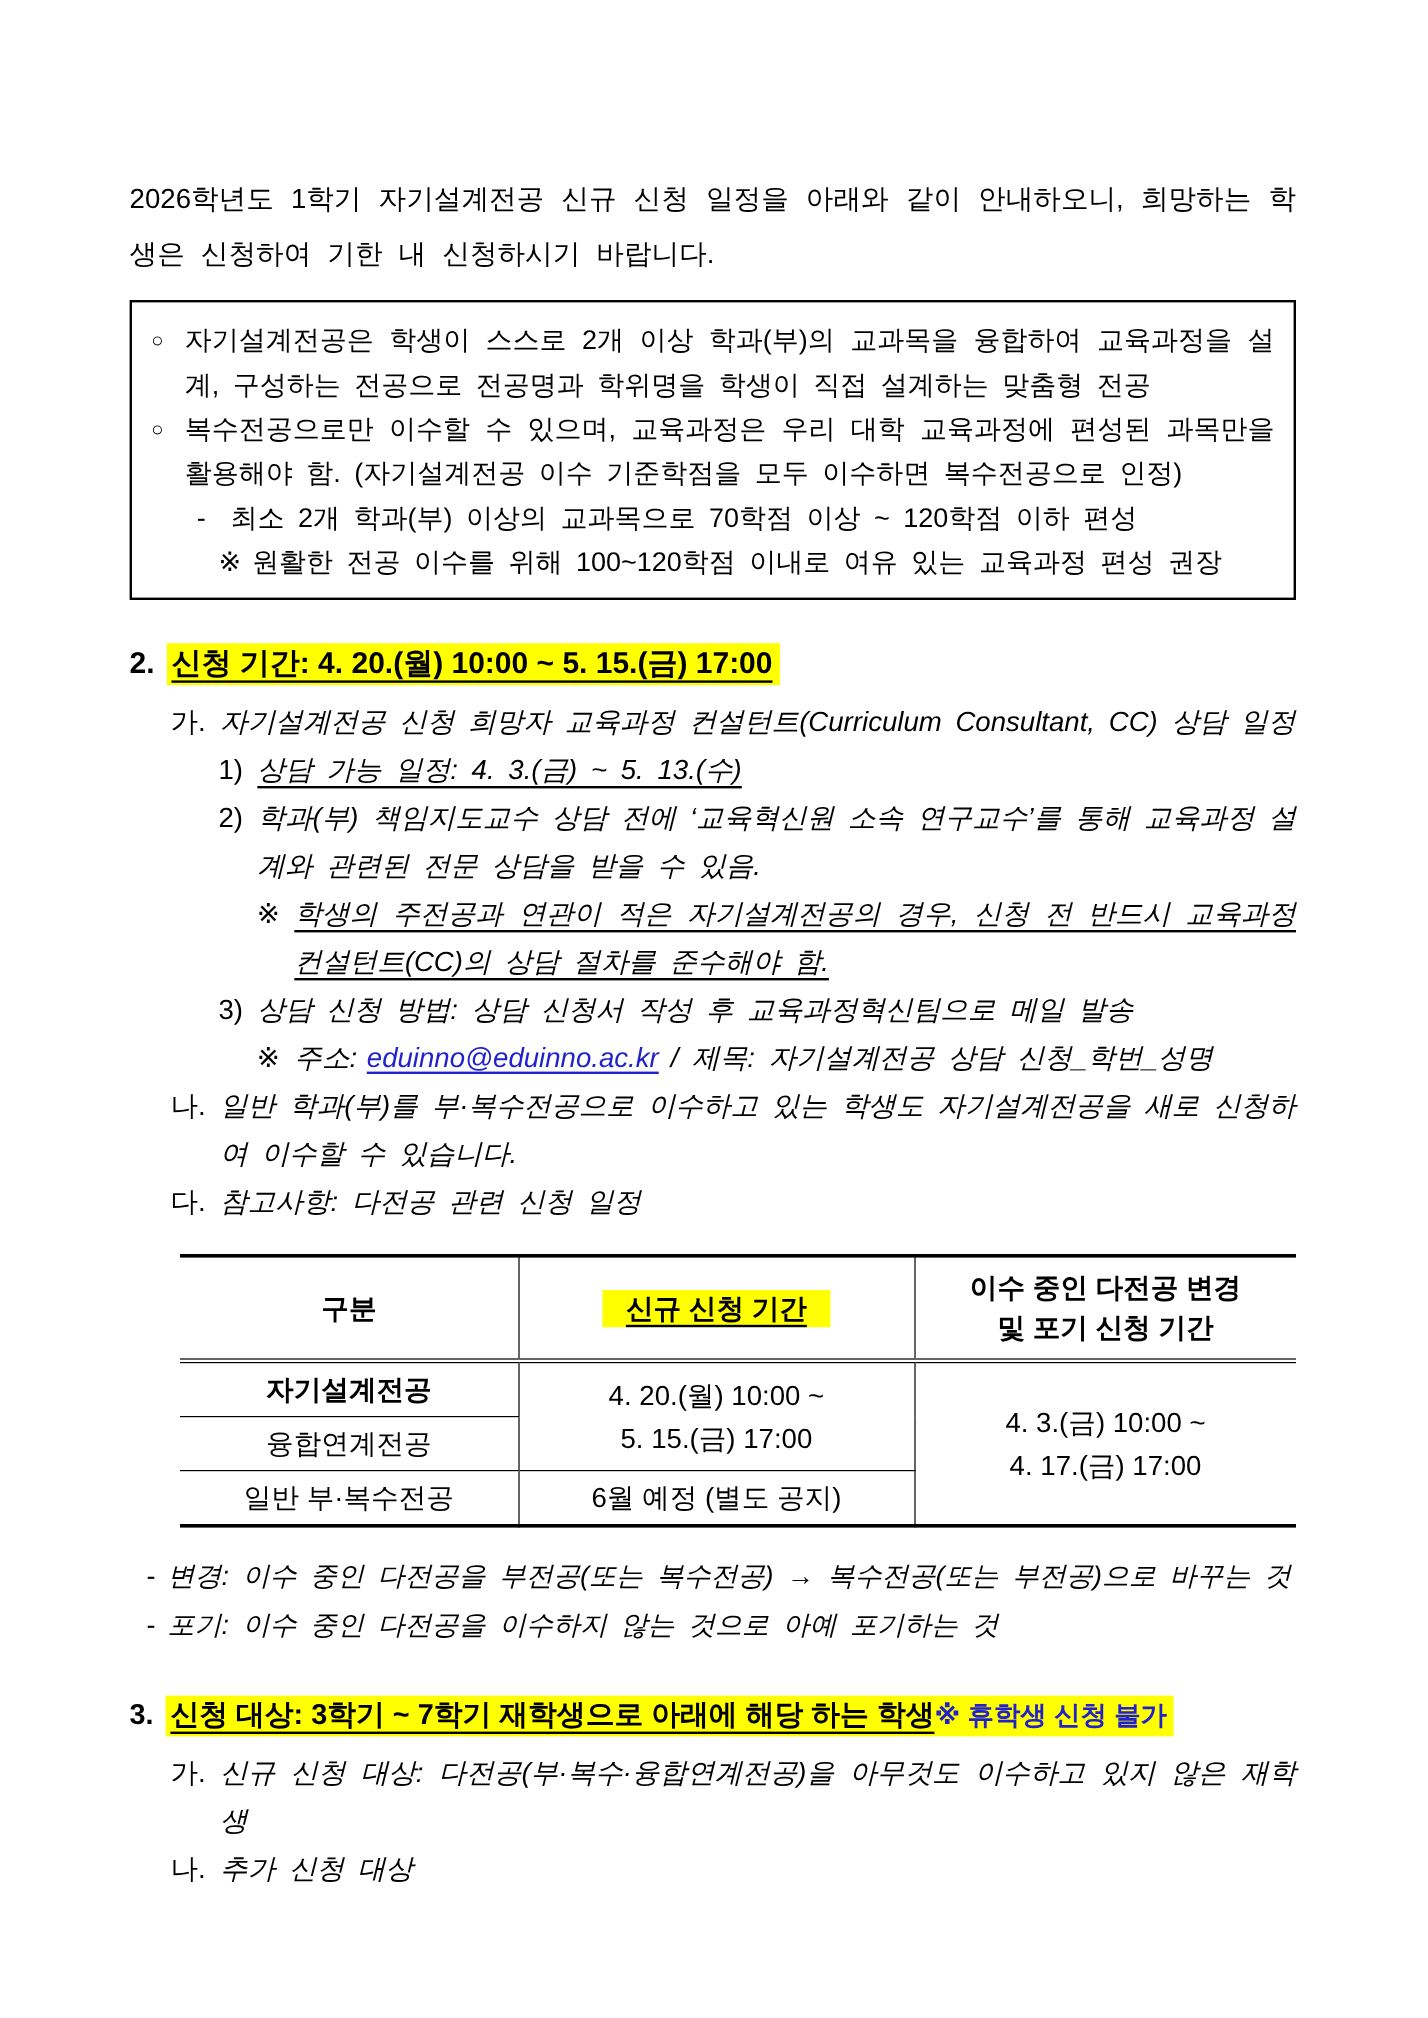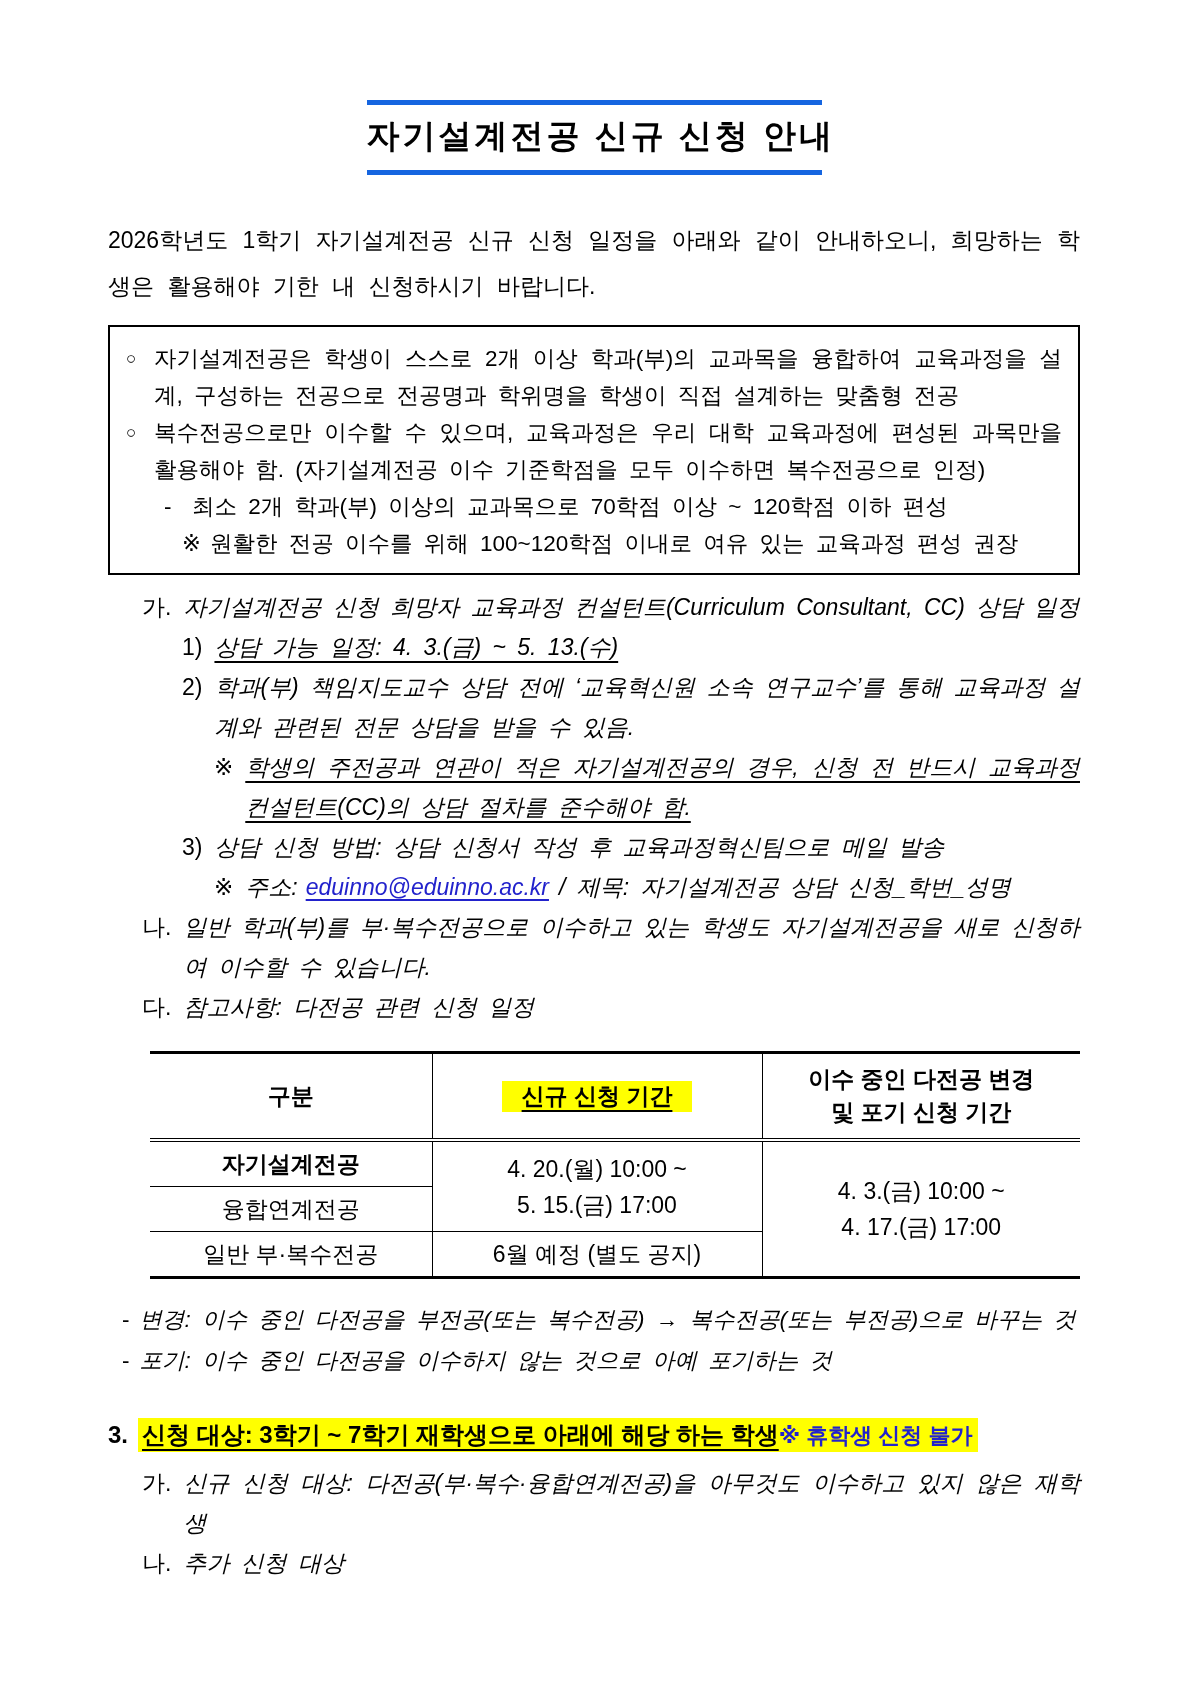--- a/index.html
+++ b/index.html
@@ -79,27 +79,22 @@
 
   
   #sec3-heading{font-size:24px;margin-top:38px;}
   #sec3-heading .note-blue{font-size:22px;}
 </style>
 </head>
 <body>
 
 <div class="page">
 
-  <header class="title-block">
-    <div class="title-bar"></div>
-    <h1 class="doc-title">자기설계전공 신규 신청 안내</h1>
-    <div class="title-bar"></div>
-  </header>
-
-  <p class="intro">2026학년도 1학기 자기설계전공 신규 신청 일정을 아래와 같이 안내하오니, 희망하는 학생은 활용해야 기한 내 신청하시기 바랍니다.</p>
+
+  <p class="intro">2026학년도 1학기 자기설계전공 신규 신청 일정을 아래와 같이 안내하오니, 희망하는 학생은 신청하여 기한 내 신청하시기 바랍니다.</p>
 
 
   <div class="info-box">
     <div class="box-item">
       <span class="marker circle">○</span>
       <div class="txt">자기설계전공은 학생이 스스로 2개 이상 학과(부)의 교과목을 융합하여 교육과정을 설계, 구성하는 전공으로 전공명과 학위명을 학생이 직접 설계하는 맞춤형 전공</div>
     </div>
     <div class="box-item">
       <span class="marker circle">○</span>
       <div class="txt">복수전공으로만 이수할 수 있으며, 교육과정은 우리 대학 교육과정에 편성된 과목만을 활용해야 함. (자기설계전공 이수 기준학점을 모두 이수하면 복수전공으로 인정)</div>
@@ -107,20 +102,23 @@
     <div class="box-item lvl-dash">
       <span class="marker">-</span>
       <div class="txt">최소 2개 학과(부) 이상의 교과목으로 70학점 이상 ~ 120학점 이하 편성</div>
     </div>
     <div class="box-item lvl-star">
       <span class="marker">※</span>
       <div class="txt">원활한 전공 이수를 위해 100~120학점 이내로 여유 있는 교육과정 편성 권장</div>
     </div>
   </div>
 
+  <h2 class="sec-heading" id="sec2-heading">
+    <span class="sec-num">2.</span><span class="hl ul">신청 기간: 4. 20.(월) 10:00 ~ 5. 15.(금) 17:00</span>
+  </h2>
 
   <div class="li ind-a mt-md">
     <span class="marker">가.</span>
     <div class="li-text">자기설계전공 신청 희망자 교육과정 컨설턴트(Curriculum Consultant, CC) 상담 일정</div>
   </div>
   <div class="li ind-b">
     <span class="marker">1)</span>
     <div class="li-text ul">상담 가능 일정: 4. 3.(금) ~ 5. 13.(수)</div>
   </div>
   <div class="li ind-b">

